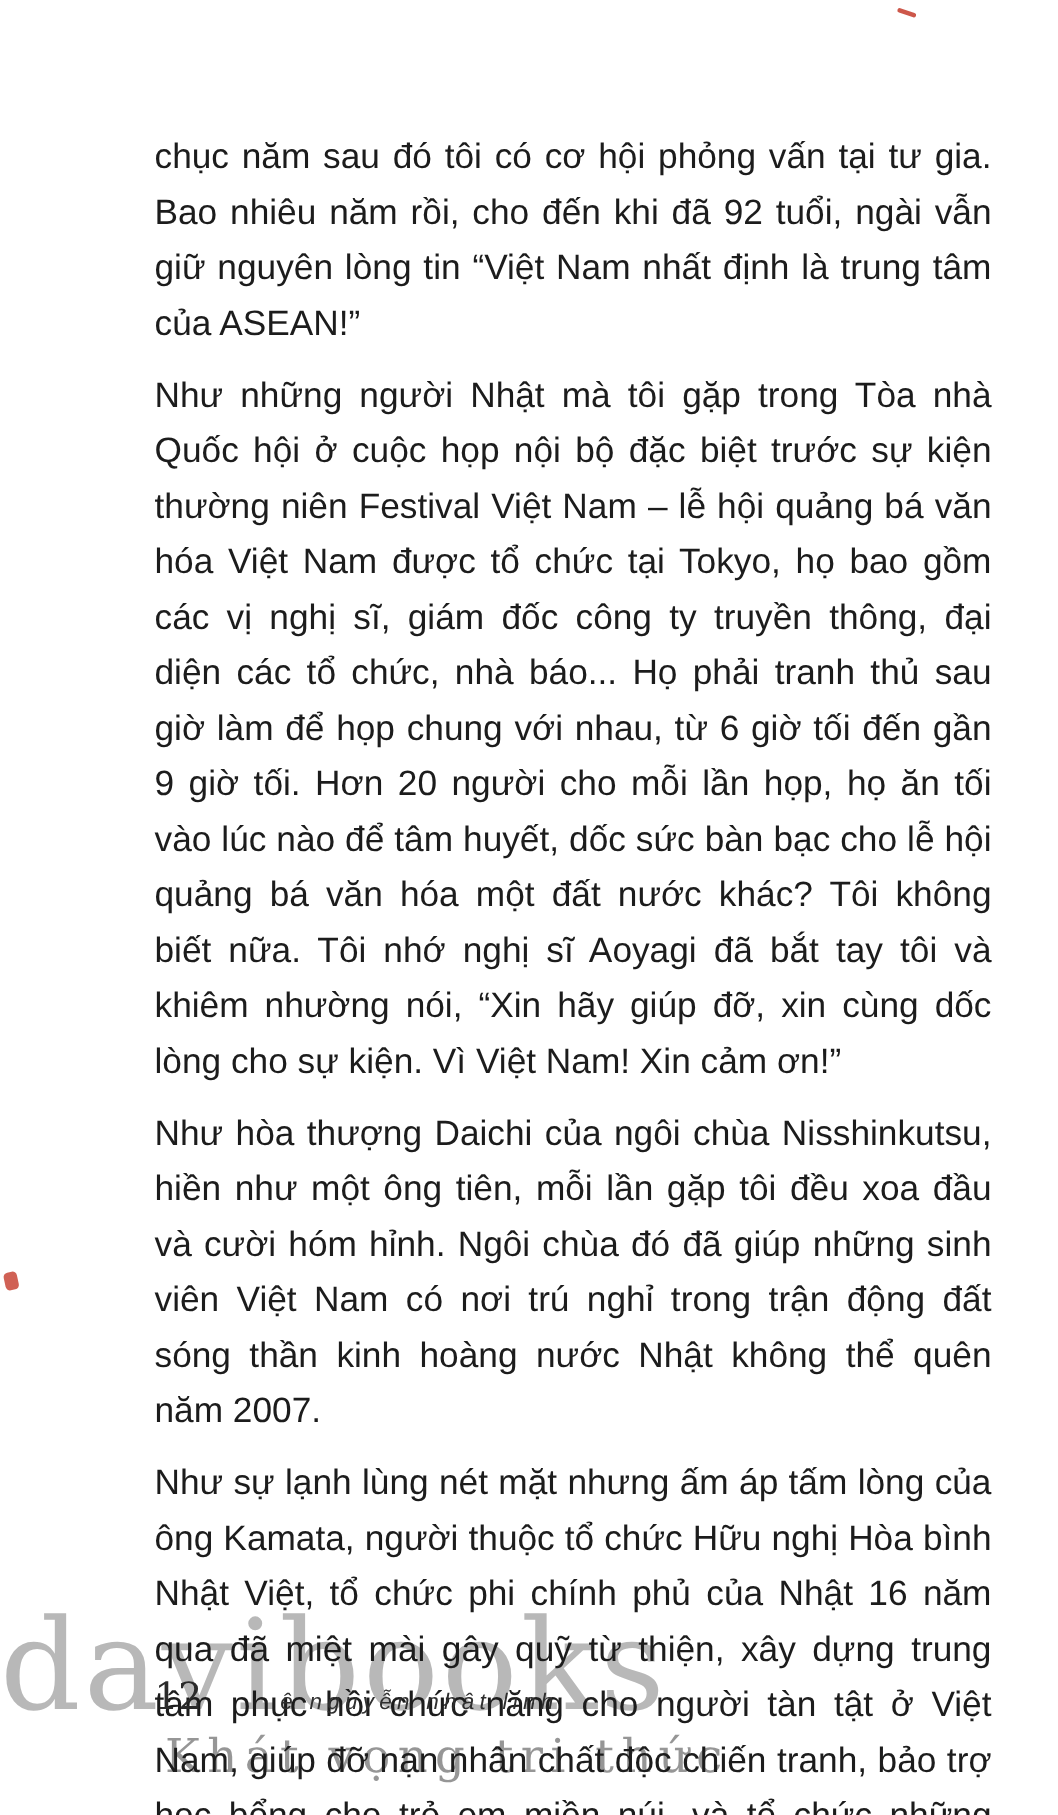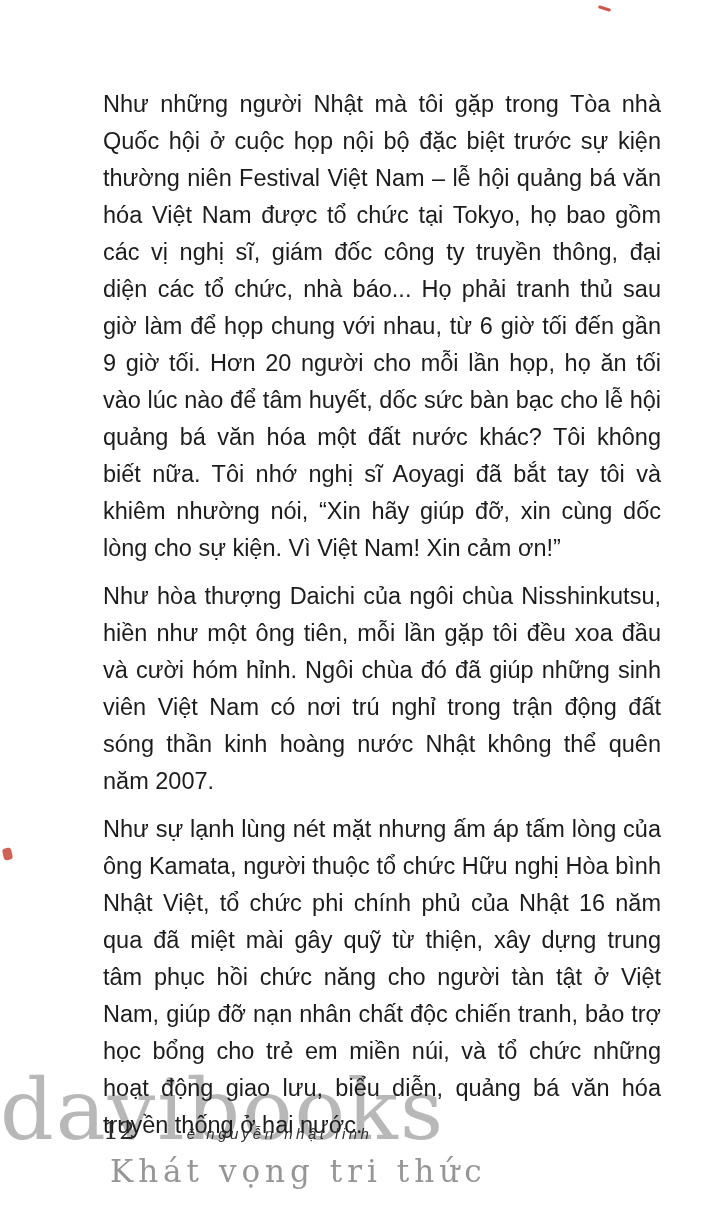--- a/index.html
+++ b/index.html
@@ -109,20 +109,21 @@
 <body>
 
 <div class="page">
 
   <div class="watermark">
     <div class="wm-title">davibooks</div>
     <div class="wm-subtitle">Khát vọng tri thức</div>
   </div>
 
   <div class="text-block">
+    <p>chục năm sau đó tôi có cơ hội phỏng vấn tại tư gia. Bao nhiêu năm rồi, cho đến khi đã 92 tuổi, ngài vẫn giữ nguyên lòng tin “Việt Nam nhất định là trung tâm của ASEAN!”</p>
     <p>Như những người Nhật mà tôi gặp trong Tòa nhà Quốc hội ở cuộc họp nội bộ đặc biệt trước sự kiện thường niên Festival Việt Nam – lễ hội quảng bá văn hóa Việt Nam được tổ chức tại Tokyo, họ bao gồm các vị nghị sĩ, giám đốc công ty truyền thông, đại diện các tổ chức, nhà báo... Họ phải tranh thủ sau giờ làm để họp chung với nhau, từ 6 giờ tối đến gần 9 giờ tối. Hơn 20 người cho mỗi lần họp, họ ăn tối vào lúc nào để tâm huyết, dốc sức bàn bạc cho lễ hội quảng bá văn hóa một đất nước khác? Tôi không biết nữa. Tôi nhớ nghị sĩ Aoyagi đã bắt tay tôi và khiêm nhường nói, “Xin hãy giúp đỡ, xin cùng dốc lòng cho sự kiện. Vì Việt Nam! Xin cảm ơn!”</p>
     <p>Như hòa thượng Daichi của ngôi chùa Nisshinkutsu, hiền như một ông tiên, mỗi lần gặp tôi đều xoa đầu và cười hóm hỉnh. Ngôi chùa đó đã giúp những sinh viên Việt Nam có nơi trú nghỉ trong trận động đất sóng thần kinh hoàng nước Nhật không thể quên năm 2007.</p>
     <p>Như sự lạnh lùng nét mặt nhưng ấm áp tấm lòng của ông Kamata, người thuộc tổ chức Hữu nghị Hòa bình Nhật Việt, tổ chức phi chính phủ của Nhật 16 năm qua đã miệt mài gây quỹ từ thiện, xây dựng trung tâm phục hồi chức năng cho người tàn tật ở Việt Nam, giúp đỡ nạn nhân chất độc chiến tranh, bảo trợ học bổng cho trẻ em miền núi, và tổ chức những hoạt động giao lưu, biểu diễn, quảng bá văn hóa truyền thống ở hai nước.</p>
   </div>
 
   <div class="footer">
     <span class="page-number">12</span>
     <span class="author-name">ê nguyễn nhật linh</span>
   </div>
 

